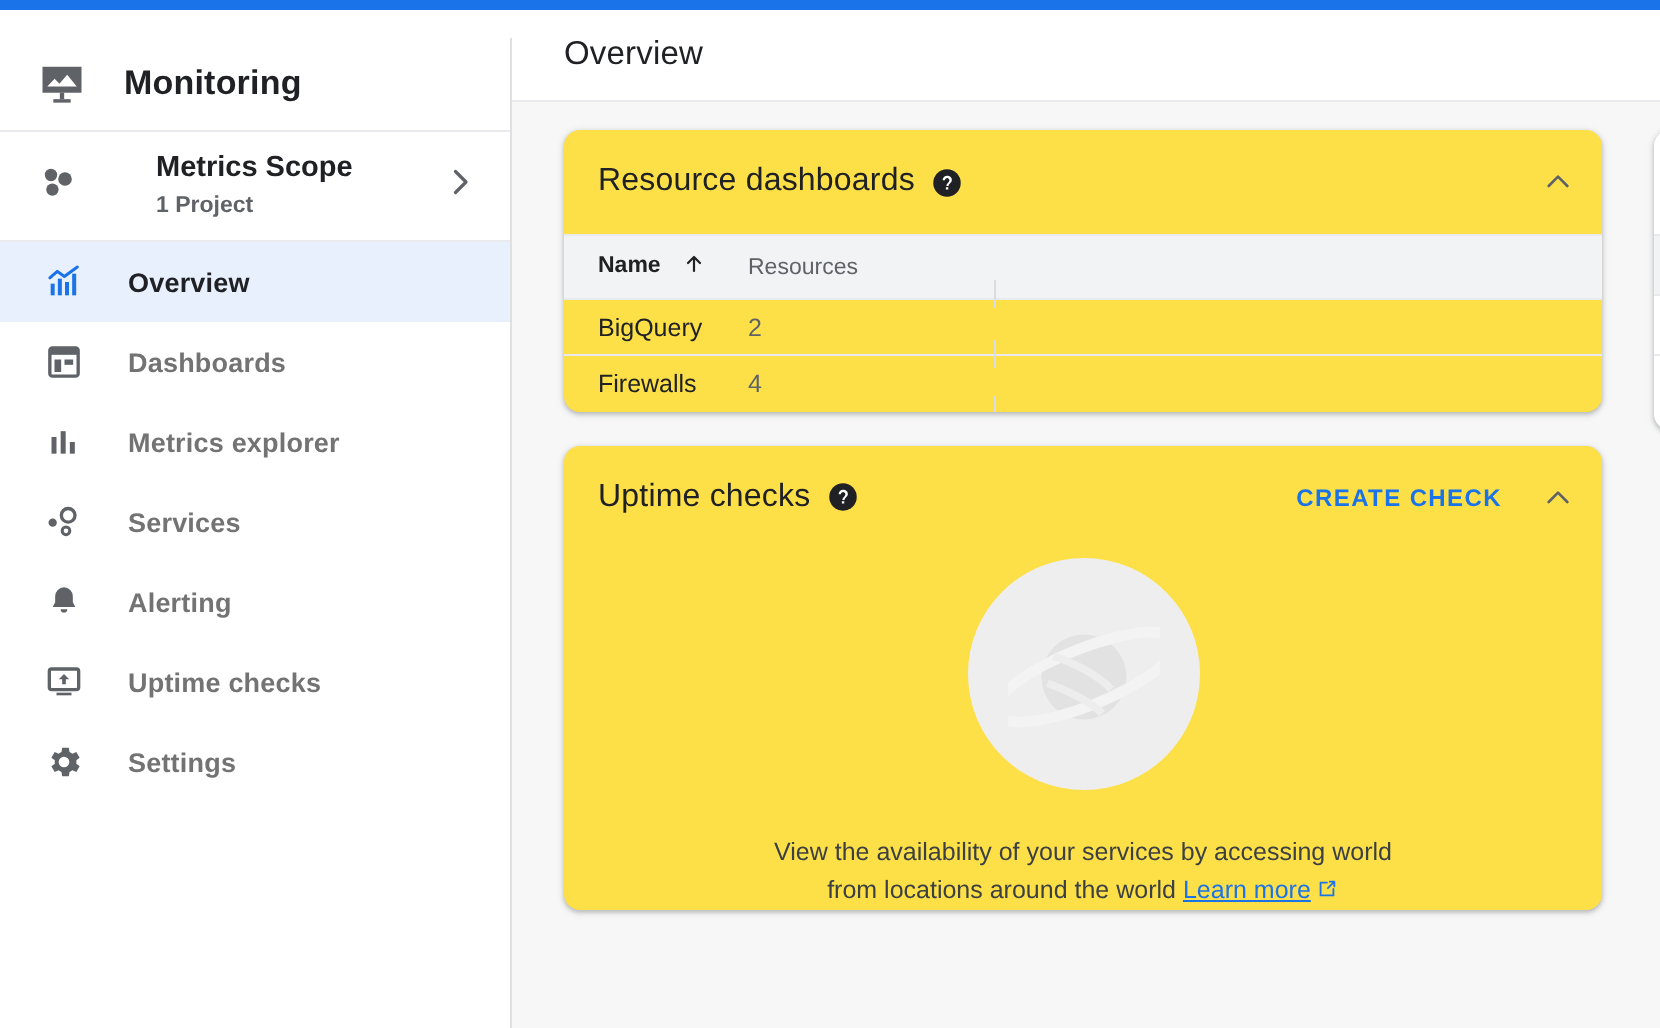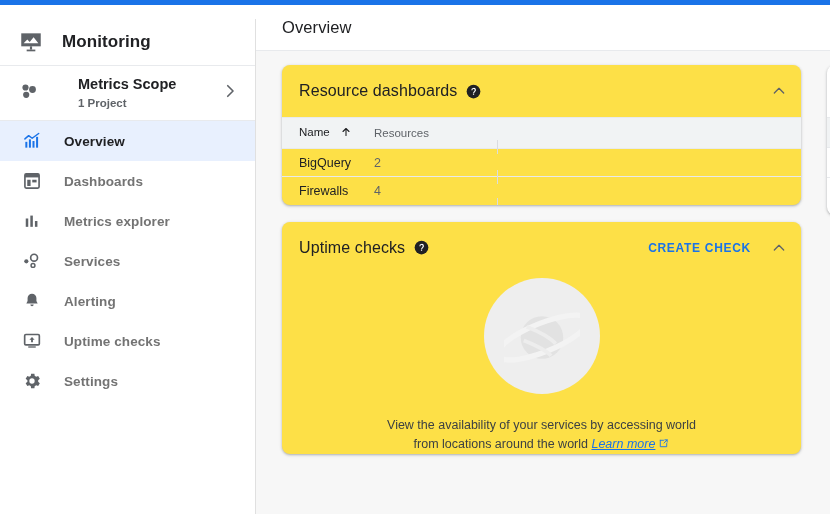--- a/index.html
+++ b/index.html
@@ -113,21 +113,21 @@
   .rtable thead th {
     background: #f1f3f4;
     text-align: left;
     font-size: 11.5px;
     padding: 8px 0 8px 0;
     height: 31px;
     border-top: 1px solid #e8eaed;
     border-bottom: 1px solid #e8eaed;
     font-weight: normal;
   }
-  .rtable th.col-name { padding-left: 17px; width: 92px; color: #202124; font-weight: normal; }
+  .rtable th.col-name { padding-left: 17px; width: 92px; color: #202124; font-weight: bold; }
   .rtable th.col-res { color: #5f6368; width: 150px; }
   .sortarrow { display: inline-block; margin-left: 7px; vertical-align: -2px; }
   .rtable tbody td {
     font-size: 12.5px; height: 28px;
     border-bottom: 1px solid #e8eaed;
     color: #202124;
   }
   .rtable tbody td.cell-name { padding-left: 17px; }
   .rtable tbody td.cell-res { color: #5f6368; }
   .rtable tbody tr:last-child td { border-bottom: none; }
@@ -147,21 +147,21 @@
     background: #eeeeee;
     display: flex; align-items: center; justify-content: center;
   }
   .empty-text {
     margin-top: 22px;
     text-align: center;
     font-size: 12.5px; line-height: 19px;
     color: #3c4043;
     max-width: 330px;
   }
-  .learn-link { color: #1a73e8; text-decoration: underline; cursor: pointer; font-style: italic; }
+  .learn-link { color: #1a73e8; text-decoration: underline; cursor: pointer; }
   .ext-icon { width: 11px; height: 11px; vertical-align: -1px; margin-left: 3px; }
 
   
   .peek-card {
     position: absolute; left: 571px;
     width: 60px;
     background: #ffffff;
     border-radius: 8px;
     box-shadow: 0 1px 2px rgba(60,64,67,.28), 0 1px 3px 1px rgba(60,64,67,.10);
   }

